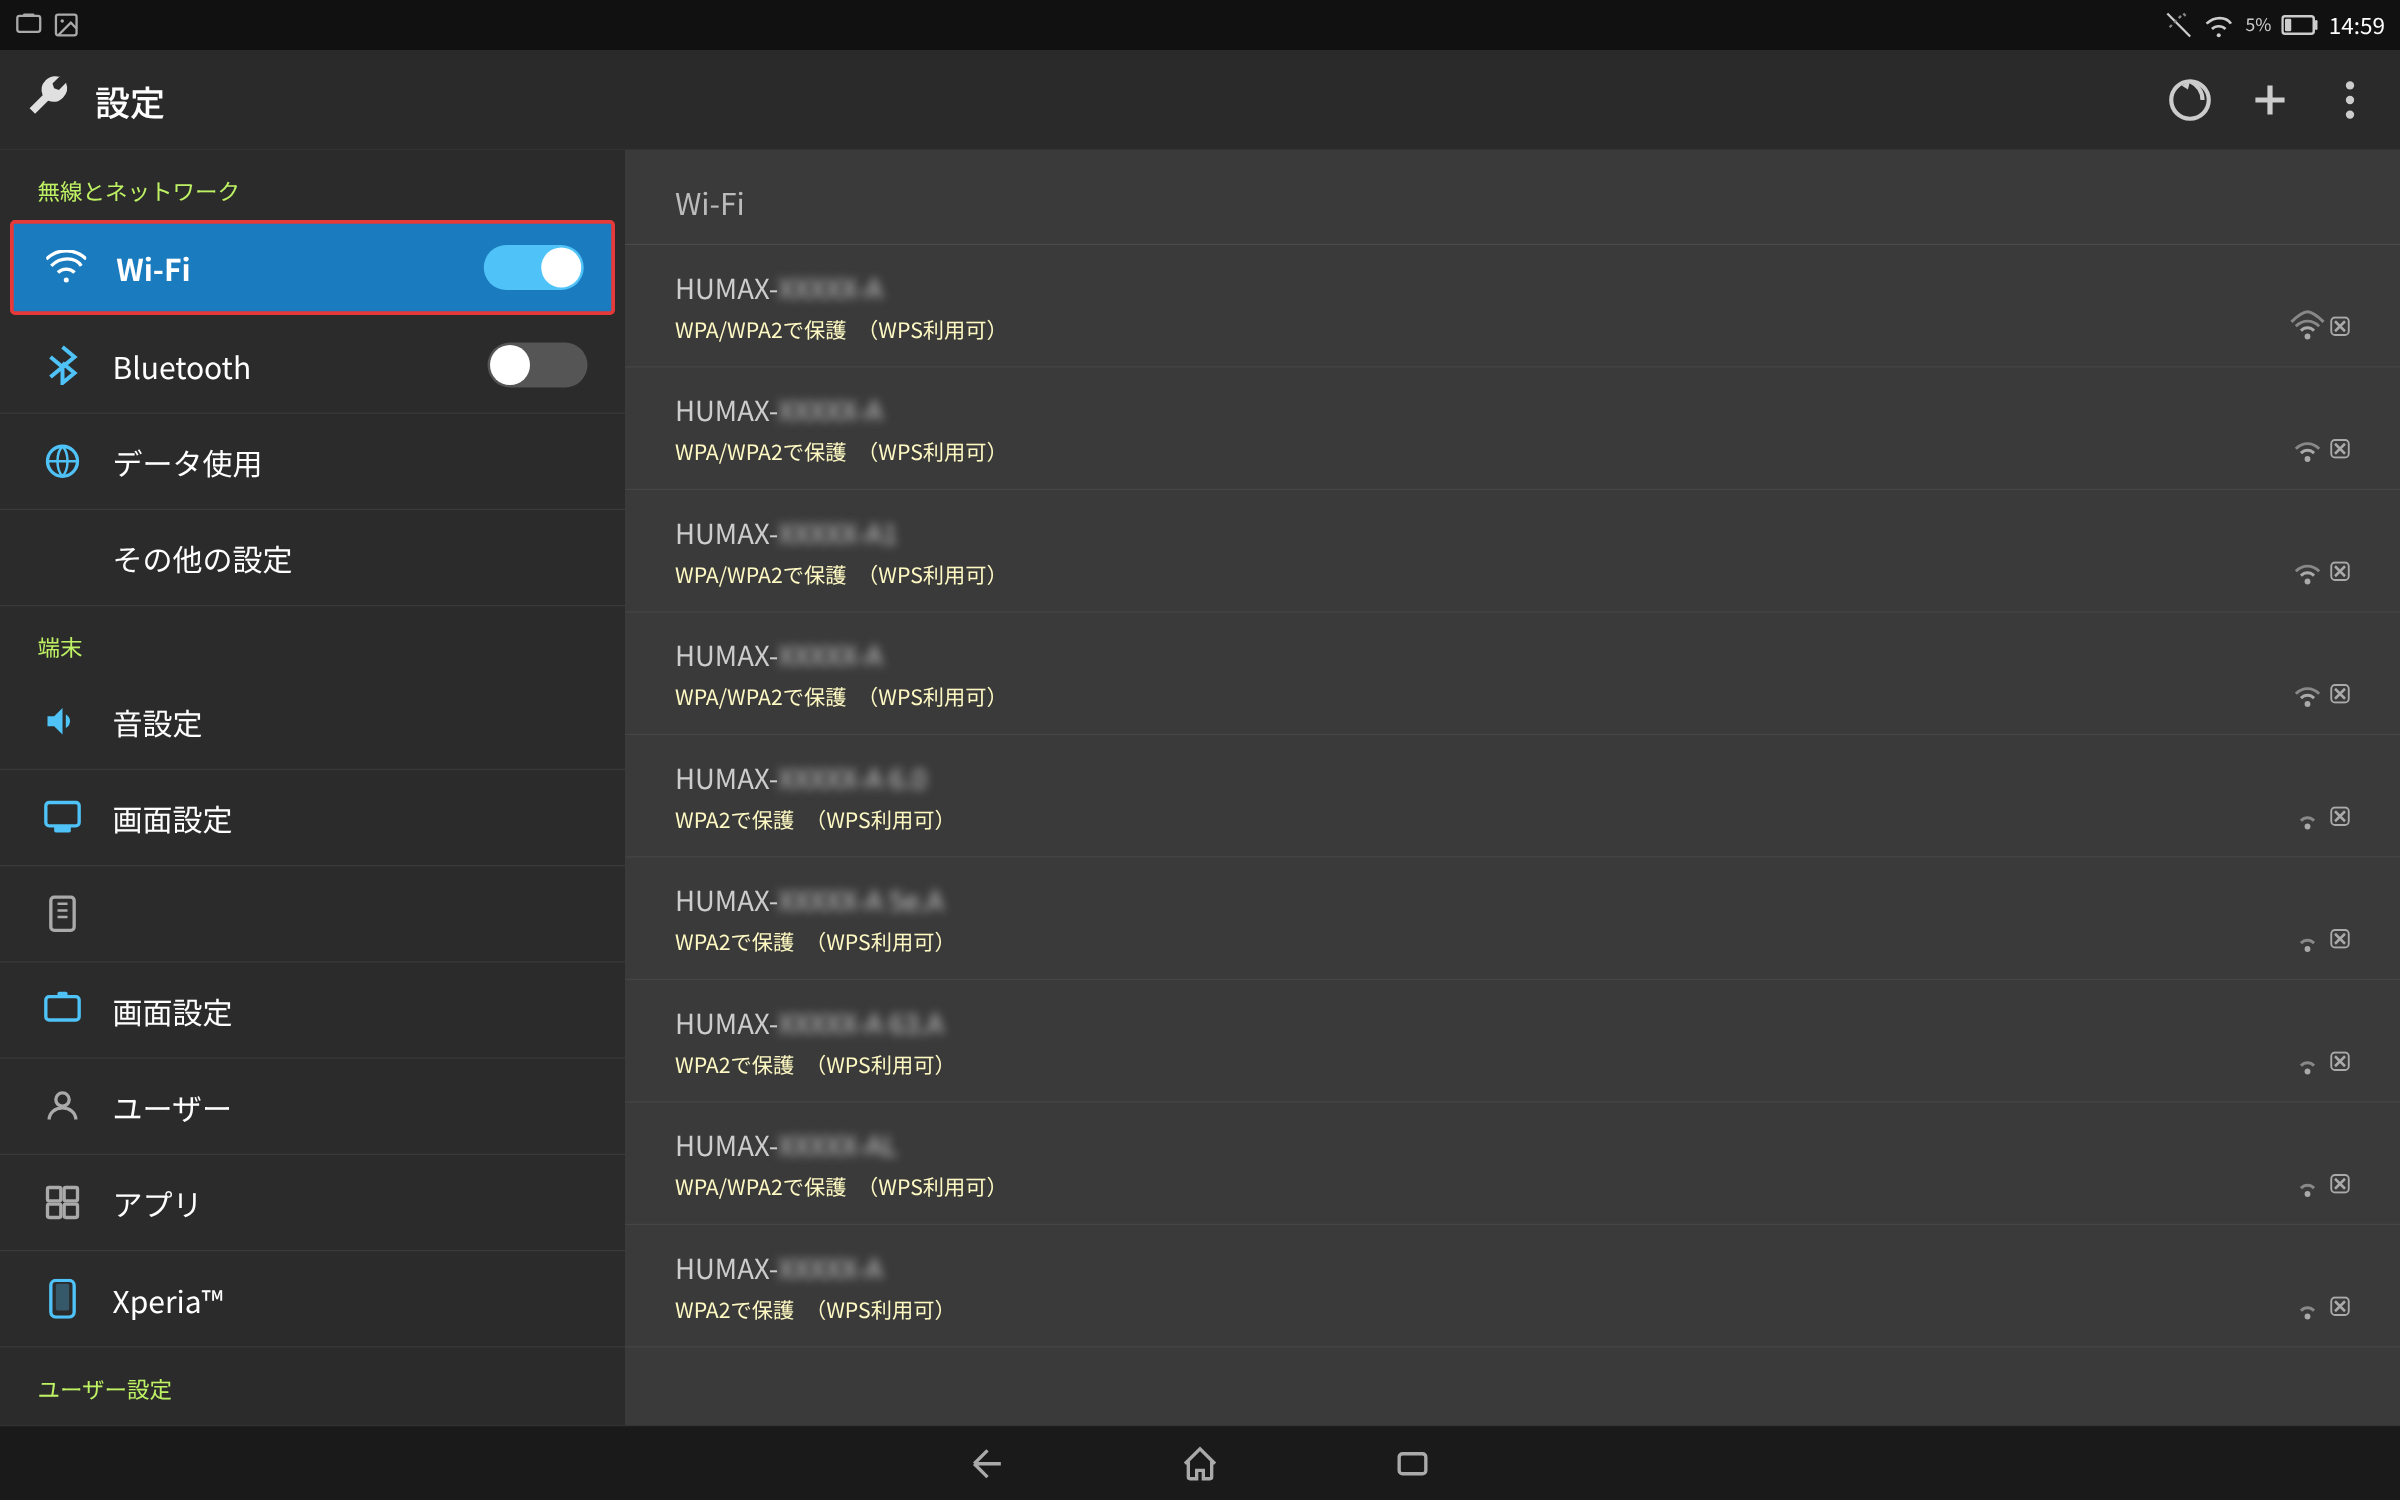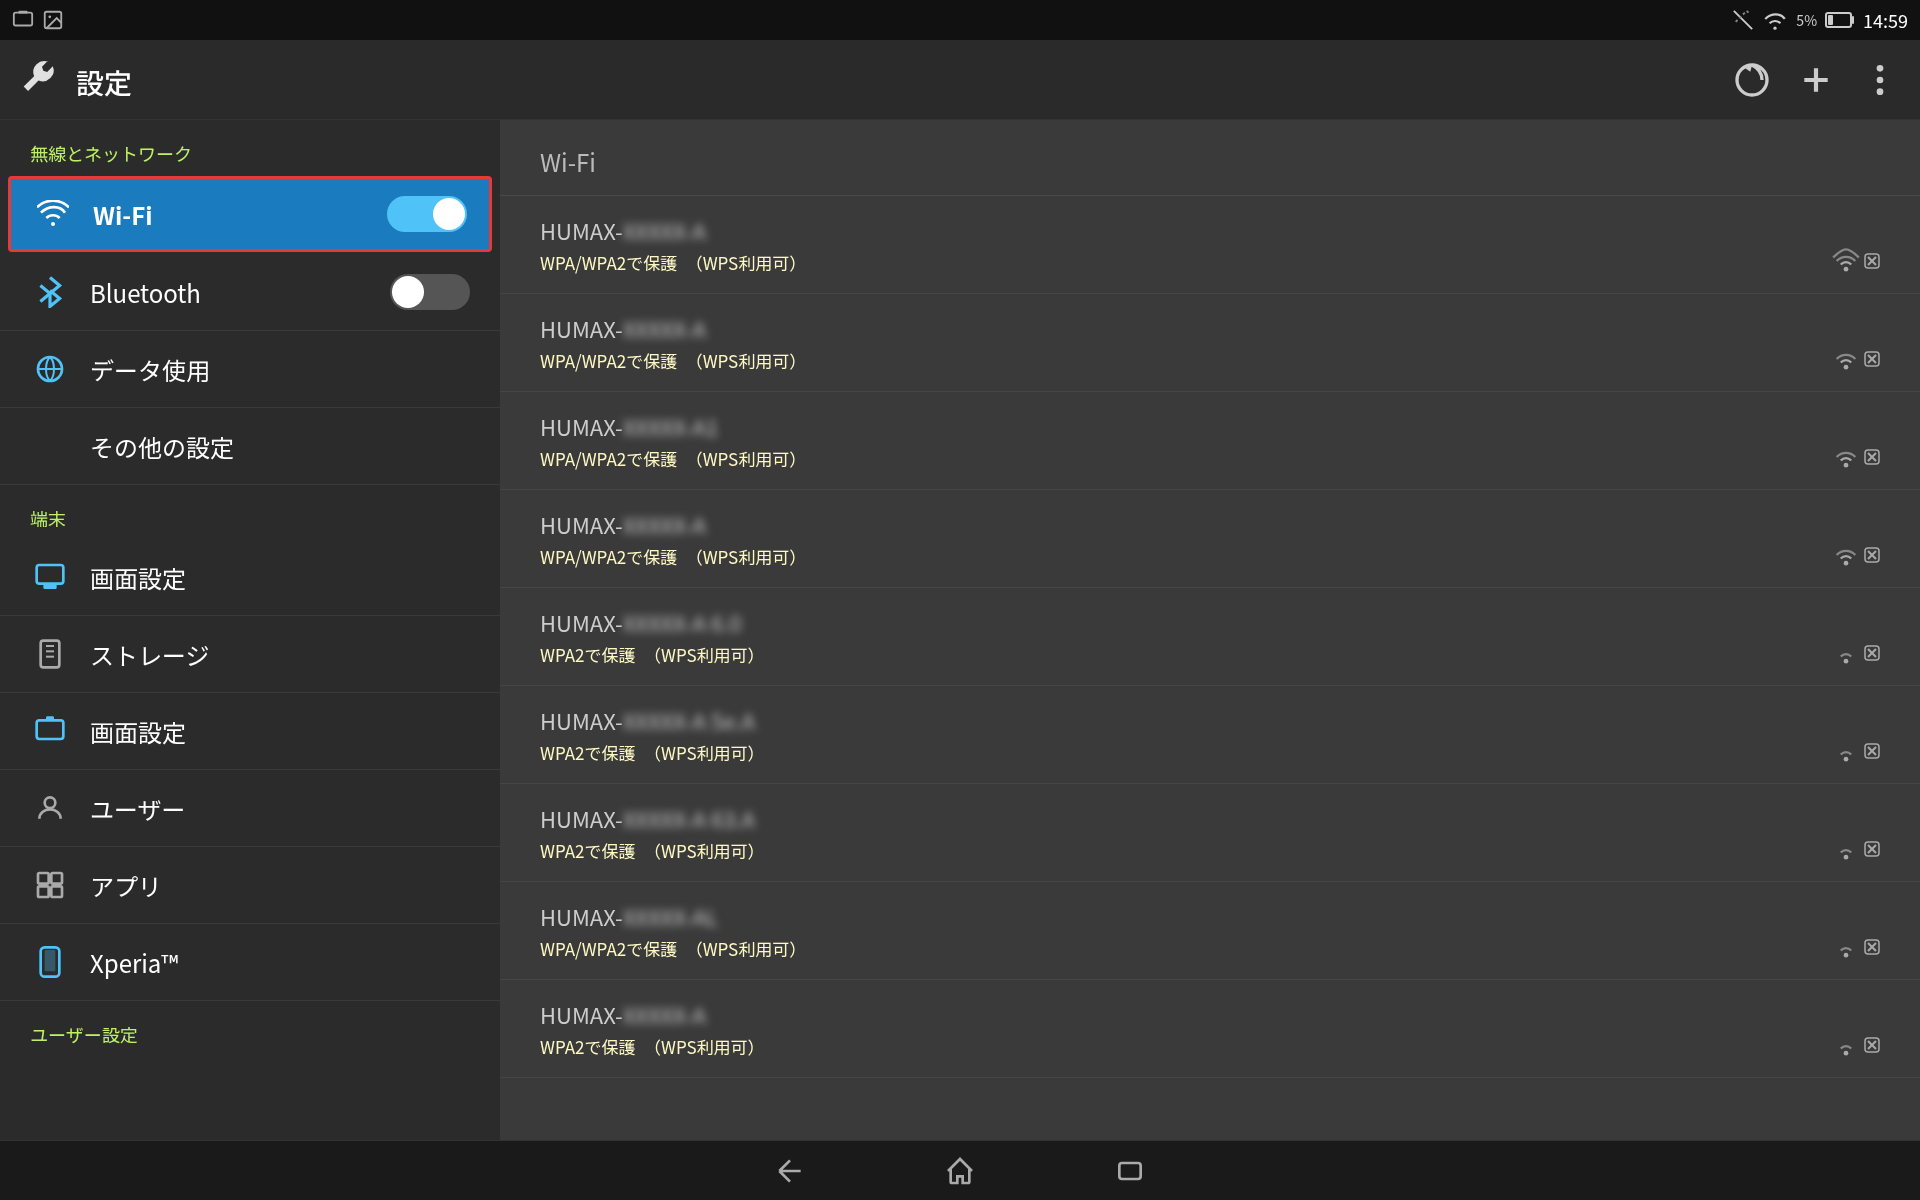--- a/index.html
+++ b/index.html
@@ -326,41 +326,49 @@
       <span class="sidebar-item-text">データ使用</span>
     </div>
 
     <div class="sidebar-item">
       <div class="sidebar-item-icon"></div>
       <span class="sidebar-item-text">その他の設定</span>
     </div>
 
     <div class="sidebar-section-label">端末</div>
 
+    <div class="sidebar-item">
+      <div class="sidebar-item-icon">
+        <svg width="32" height="32" viewBox="0 0 24 24">
+          <path d="M3 9v6h4l5 5V4L7 9H3z" fill="#4fc3f7"></path>
+          <path d="M16.5 12A4.5 4.5 0 0 0 14 8v8a4.5 4.5 0 0 0 2.5-4z" fill="#4fc3f7"></path>
+        </svg>
+      </div>
+      <span class="sidebar-item-text">音設定</span>
+    </div>
 
     <div class="sidebar-item">
       <div class="sidebar-item-icon">
         <svg width="32" height="28" viewBox="0 0 24 20">
           <rect x="2" y="1" width="20" height="14" rx="2" fill="none" stroke="#4fc3f7" stroke-width="2"></rect>
           <rect x="7" y="15" width="10" height="4" rx="1" fill="#4fc3f7"></rect>
         </svg>
       </div>
       <span class="sidebar-item-text">画面設定</span>
     </div>
 
     <div class="sidebar-item">
       <div class="sidebar-item-icon">
         <svg width="28" height="32" viewBox="0 0 20 24">
           <rect x="3" y="2" width="14" height="20" rx="2" fill="none" stroke="#aaa" stroke-width="2"></rect>
           <line x1="7" y1="6" x2="13" y2="6" stroke="#aaa" stroke-width="1.5"></line>
           <line x1="7" y1="10" x2="13" y2="10" stroke="#aaa" stroke-width="1.5"></line>
           <line x1="7" y1="14" x2="13" y2="14" stroke="#aaa" stroke-width="1.5"></line>
         </svg>
       </div>
-      <span class="sidebar-item-text">ストレージ</span>
     </div>
 
     <div class="sidebar-item">
       <div class="sidebar-item-icon">
         <svg width="32" height="32" viewBox="0 0 24 24">
           <rect x="2" y="4" width="20" height="14" rx="2" fill="none" stroke="#4fc3f7" stroke-width="2"></rect>
           <rect x="9" y="1" width="6" height="3" rx="1" fill="#4fc3f7"></rect>
         </svg>
       </div>
       <span class="sidebar-item-text">画面設定</span>

